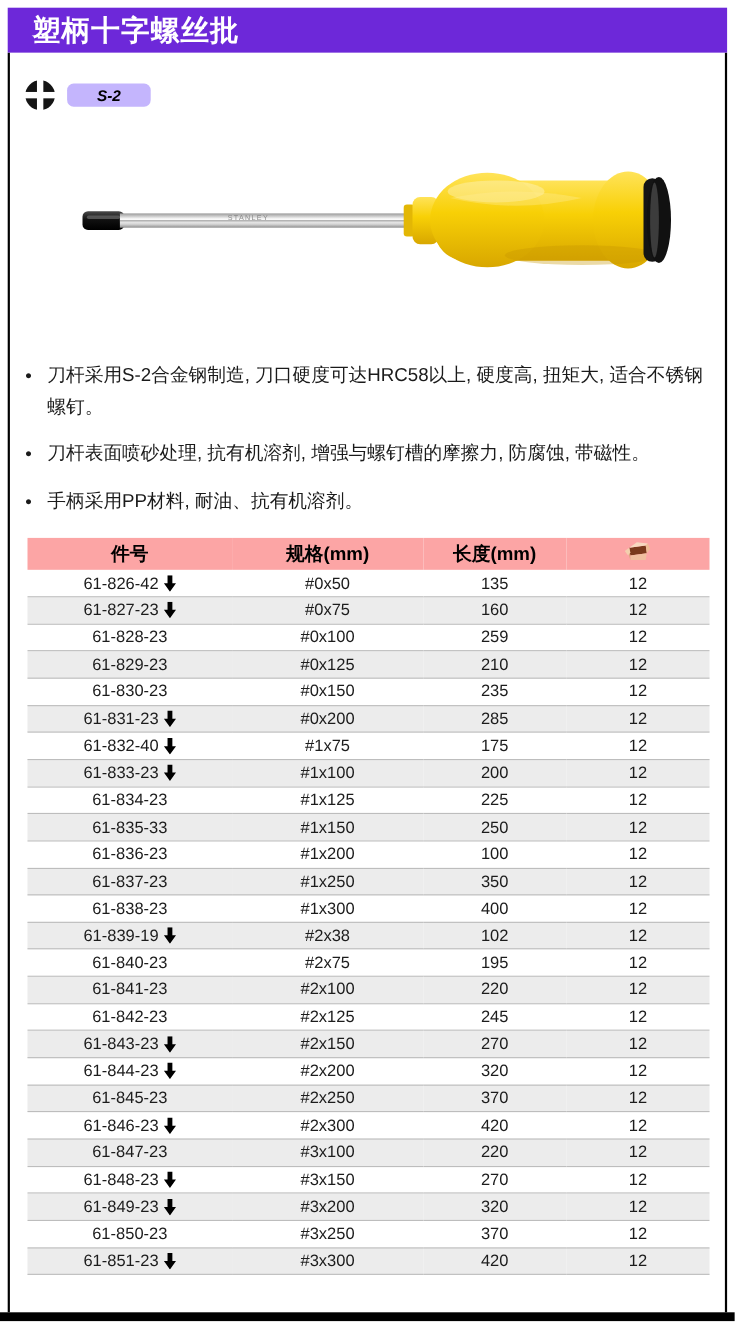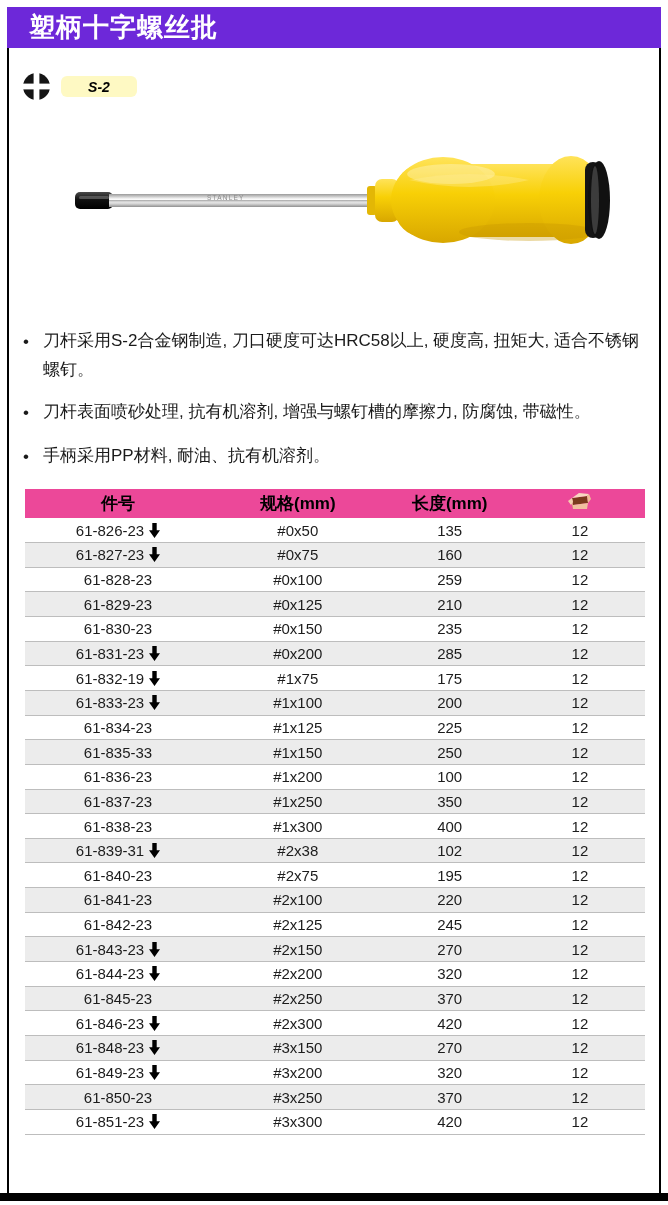--- a/index.html
+++ b/index.html
@@ -24,21 +24,21 @@
   }
   .bottom-bar {
     position:absolute; top:1193px; left:0; width:668px; height:8px;
     background:#000;
   }
   .badge-row {
     position:absolute; top:24px; left:13px;
     display:flex; align-items:center; gap:10px;
   }
   .s2-badge {
-    background:#fef9c3;
+    background:#c4b5fd;
     border-radius:6px;
     width:76px; height:21px;
     display:flex; align-items:center; justify-content:center;
   }
   .s2-badge span {
     font-style:italic; font-weight:bold; font-size:14px; color:#000;
   }
   .product-image {
     position:absolute; top:92px; left:50px; width:565px; height:185px;
   }
@@ -58,21 +58,21 @@
     width:620px;
     border-collapse:collapse;
     table-layout:fixed;
     text-align:center;
   }
   .parts-table col.c1 { width:30%; }
   .parts-table col.c2 { width:28%; }
   .parts-table col.c3 { width:21%; }
   .parts-table col.c4 { width:21%; }
   .parts-table thead th {
-    background:#ec4899;
+    background:#fca5a5;
     height:29px;
     font-size:17px; font-weight:bold; color:#000;
     vertical-align:middle;
   }
   .parts-table tbody td {
     height:24.65px;
     font-size:15px;
     color:#1c1c1c;
     vertical-align:middle;
     border-bottom:1px solid #bdbdbd;
@@ -189,21 +189,21 @@
             <polygon points="19,4 21,2 23,7 20,11" fill="#eebd96"></polygon>
             <polygon points="4,6 0,9 3,13 5,10" fill="#f3cfae"></polygon>
           </svg>
         </th>
       </tr>
     </thead>
     <tbody>
   <tr>
     <td>
       <span class="part-wrap">
-        <span>61-826-23</span>
+        <span>61-826-42</span>
         <svg class="dl-arrow" width="11" height="15" viewBox="0 0 11 15">
           <path d="M3.3 0 h4.4 v7.3 h3.3 L5.5 15 L0 7.3 h3.3 z" fill="#000"></path>
         </svg>
       </span>
     </td>
     <td>#0x50</td>
     <td>135</td>
     <td>12</td>
   </tr>
 
@@ -267,21 +267,21 @@
       </span>
     </td>
     <td>#0x200</td>
     <td>285</td>
     <td>12</td>
   </tr>
 
   <tr>
     <td>
       <span class="part-wrap">
-        <span>61-832-19</span>
+        <span>61-832-40</span>
         <svg class="dl-arrow" width="11" height="15" viewBox="0 0 11 15">
           <path d="M3.3 0 h4.4 v7.3 h3.3 L5.5 15 L0 7.3 h3.3 z" fill="#000"></path>
         </svg>
       </span>
     </td>
     <td>#1x75</td>
     <td>175</td>
     <td>12</td>
   </tr>
 
@@ -355,21 +355,21 @@
       </span>
     </td>
     <td>#1x300</td>
     <td>400</td>
     <td>12</td>
   </tr>
 
   <tr>
     <td>
       <span class="part-wrap">
-        <span>61-839-31</span>
+        <span>61-839-19</span>
         <svg class="dl-arrow" width="11" height="15" viewBox="0 0 11 15">
           <path d="M3.3 0 h4.4 v7.3 h3.3 L5.5 15 L0 7.3 h3.3 z" fill="#000"></path>
         </svg>
       </span>
     </td>
     <td>#2x38</td>
     <td>102</td>
     <td>12</td>
   </tr>
 
@@ -456,20 +456,31 @@
         <svg class="dl-arrow" width="11" height="15" viewBox="0 0 11 15">
           <path d="M3.3 0 h4.4 v7.3 h3.3 L5.5 15 L0 7.3 h3.3 z" fill="#000"></path>
         </svg>
       </span>
     </td>
     <td>#2x300</td>
     <td>420</td>
     <td>12</td>
   </tr>
 
+  <tr>
+    <td>
+      <span class="part-wrap">
+        <span>61-847-23</span>
+
+      </span>
+    </td>
+    <td>#3x100</td>
+    <td>220</td>
+    <td>12</td>
+  </tr>
 
   <tr>
     <td>
       <span class="part-wrap">
         <span>61-848-23</span>
         <svg class="dl-arrow" width="11" height="15" viewBox="0 0 11 15">
           <path d="M3.3 0 h4.4 v7.3 h3.3 L5.5 15 L0 7.3 h3.3 z" fill="#000"></path>
         </svg>
       </span>
     </td>

